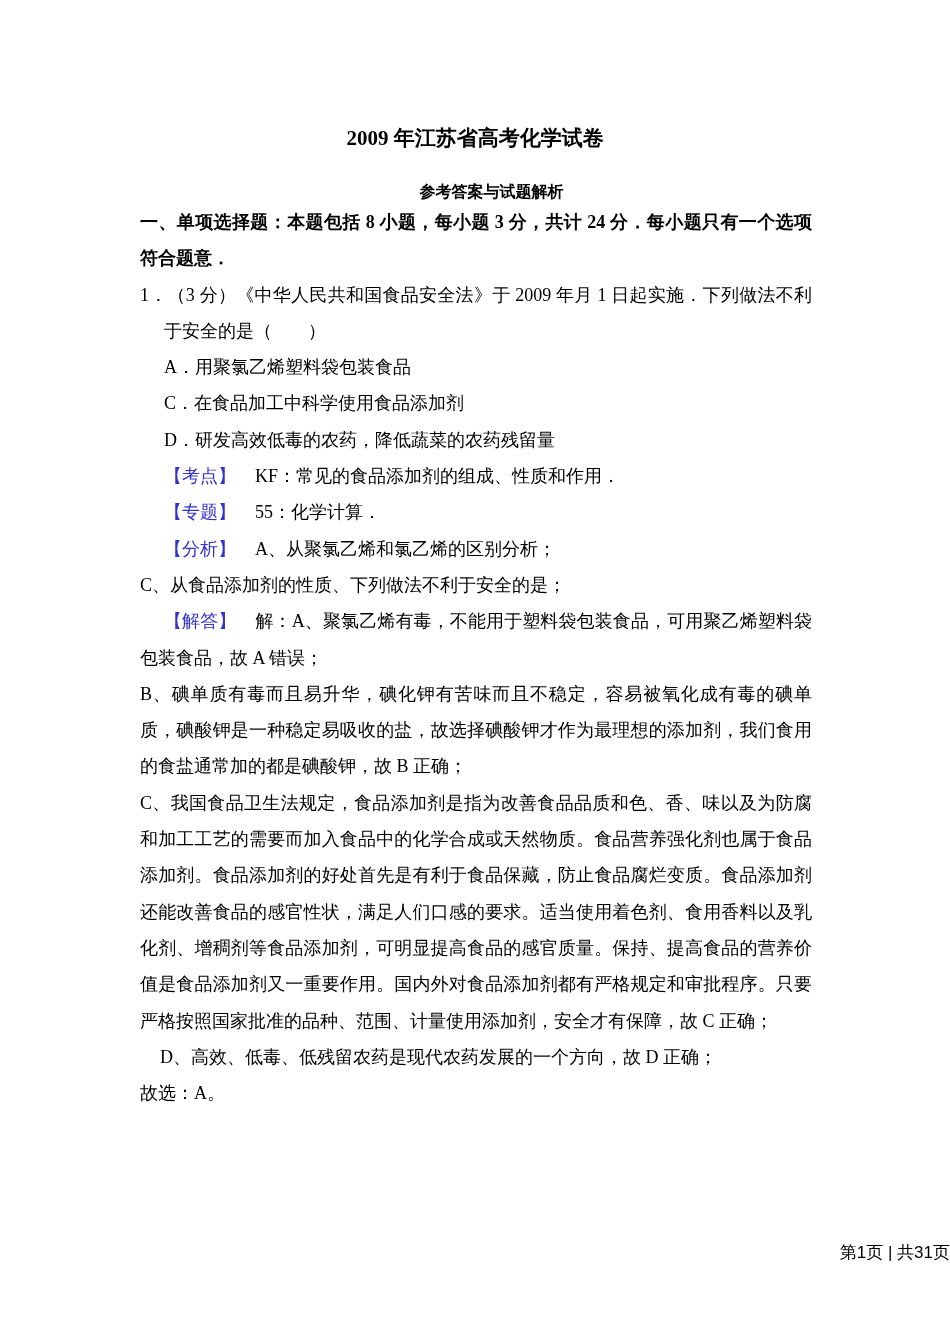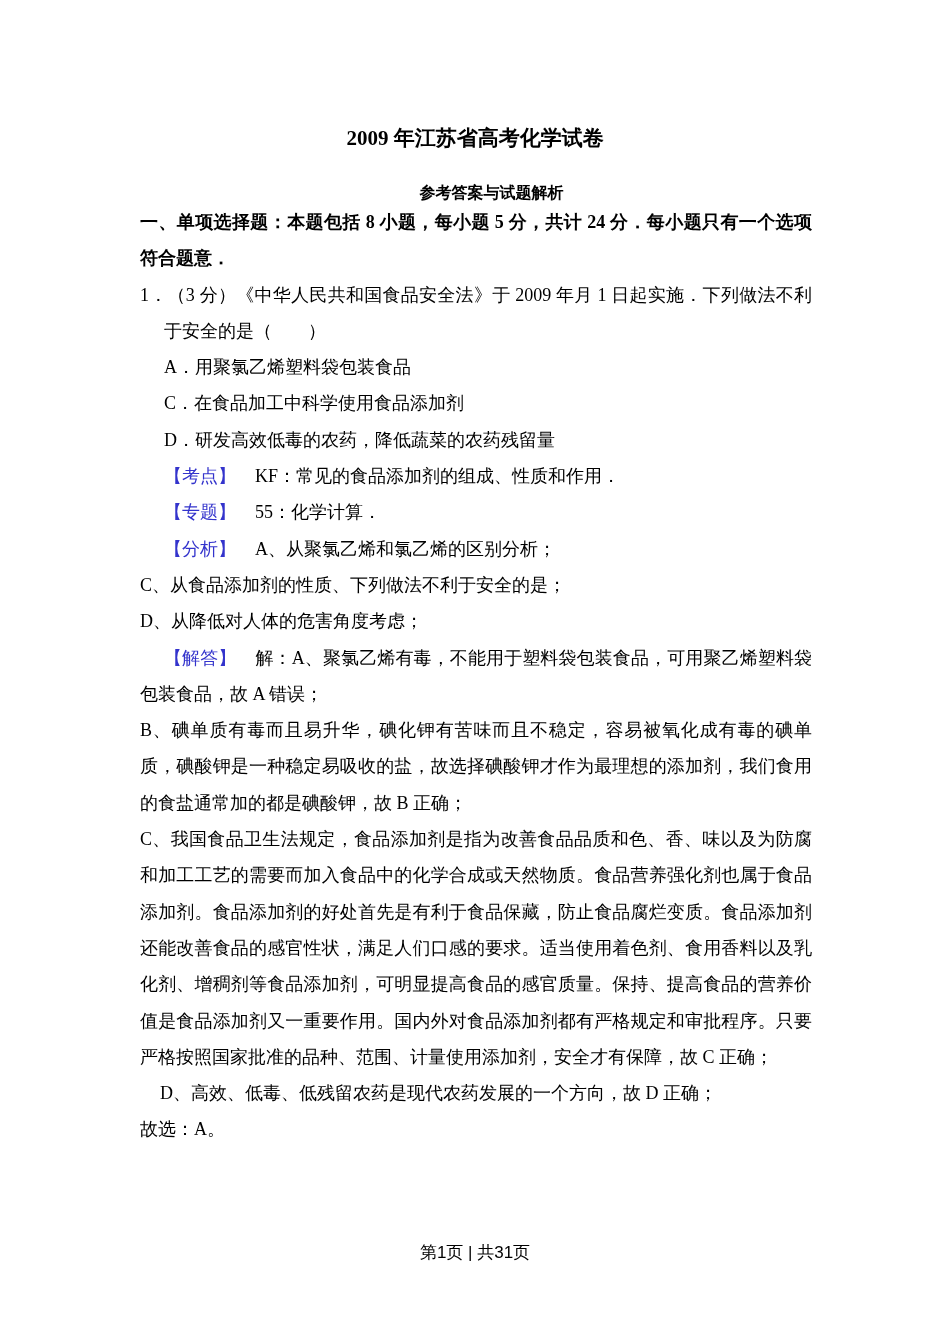--- a/index.html
+++ b/index.html
@@ -20,74 +20,73 @@
     line-height: 36px;
     font-weight: bold;
     font-family: "Liberation Serif", "DejaVu Serif", serif;
   }
   .doc-subtitle {
     margin: 29px 0 0 0;
     text-align: center;
     font-size: 16px;
     line-height: 16px;
     font-weight: bold;
-    font-family: Liberation Sans, sans-serif;
+    font-family: Liberation Mono, monospace;
     padding-left: 33px;
   }
   .content {
     margin: 3px 0 0 140px;
     width: 672px;
     font-size: 18px;
     line-height: 36.3px;
     text-align: justify;
   }
   .para { margin: 0; }
   .section-heading { font-weight: bold; }
   .q-para { padding-left: 24px; text-indent: -24px; }
   .option-line { margin-left: 24px; }
   .indent-first { text-indent: 24px; }
   .lead-space { text-indent: 4px; margin-left: 16px; }
   .blue-label { color: var(--label-blue); margin-right: 19px; }
   .page-footer {
     position: absolute;
     left: 0; right: 0;
     top: 1241px;
-    text-align: center;
+    text-align: right;
     font-size: 17px;
     line-height: 24px;
     font-family: "Liberation Sans", "DejaVu Sans", sans-serif;
     color: var(--ink);
   }
 </style>
 </head>
 <body>
 
 <div>
   <h1 class="doc-title">2009 年江苏省高考化学试卷</h1>
   <div class="doc-subtitle">参考答案与试题解析</div>
 
   <div class="content">
-    <div class="para section-heading">一、单项选择题：本题包括 8 小题，每小题 5 分，共计 24 分．每小题只有一个选项符合题意．</div>
+    <div class="para section-heading">一、单项选择题：本题包括 8 小题，每小题 3 分，共计 24 分．每小题只有一个选项符合题意．</div>
 
     <div class="para q-para">
       <span>1．</span><span>（3 分）</span><span>《中华人民共和国食品安全法》于 2009 年月 1 日起实施．下列做法不利于安全的是（　　）</span>
     </div>
 
     <div>
         <div class="para option-line"><span>A．</span>用聚氯乙烯塑料袋包装食品</div>
         <div class="para option-line"><span>C．</span>在食品加工中科学使用食品添加剂</div>
         <div class="para option-line"><span>D．</span>研发高效低毒的农药，降低蔬菜的农药残留量</div>
       </div>
 
     <div>
         <div class="para indent-first"><span class="blue-label">【考点】</span>KF：常见的食品添加剂的组成、性质和作用．</div>
         <div class="para indent-first"><span class="blue-label">【专题】</span>55：化学计算．</div>
         <div class="para indent-first"><span class="blue-label">【分析】</span>A、从聚氯乙烯和氯乙烯的区别分析；</div>
         <div class="para">C、从食品添加剂的性质、下列做法不利于安全的是；</div>
-        <div class="para">D、从降低对人体的危害角度考虑；</div>
         <div class="para indent-first"><span class="blue-label">【解答】</span>解：A、聚氯乙烯有毒，不能用于塑料袋包装食品，可用聚乙烯塑料袋包装食品，故 A 错误；</div>
         <div class="para">B、碘单质有毒而且易升华，碘化钾有苦味而且不稳定，容易被氧化成有毒的碘单质，碘酸钾是一种稳定易吸收的盐，故选择碘酸钾才作为最理想的添加剂，我们食用的食盐通常加的都是碘酸钾，故 B 正确；</div>
         <div class="para">C、我国食品卫生法规定，食品添加剂是指为改善食品品质和色、香、味以及为防腐和加工工艺的需要而加入食品中的化学合成或天然物质。食品营养强化剂也属于食品添加剂。食品添加剂的好处首先是有利于食品保藏，防止食品腐烂变质。食品添加剂还能改善食品的感官性状，满足人们口感的要求。适当使用着色剂、食用香料以及乳化剂、增稠剂等食品添加剂，可明显提高食品的感官质量。保持、提高食品的营养价值是食品添加剂又一重要作用。国内外对食品添加剂都有严格规定和审批程序。只要严格按照国家批准的品种、范围、计量使用添加剂，安全才有保障，故 C 正确；</div>
         <div class="para lead-space">D、高效、低毒、低残留农药是现代农药发展的一个方向，故 D 正确；</div>
         <div class="para">故选：A。</div>
       </div>
   </div>
 
   <div class="page-footer">第1页 | 共31页</div>
 </div>

